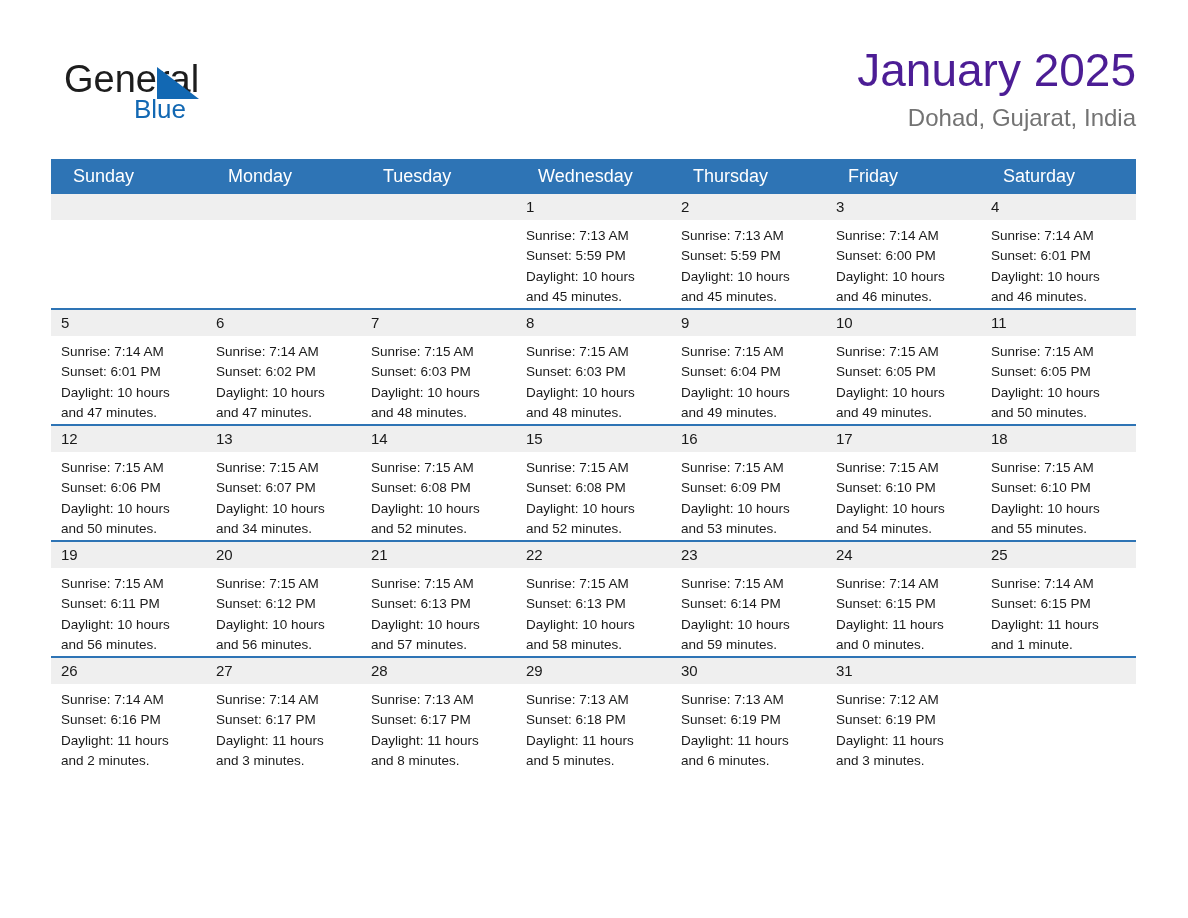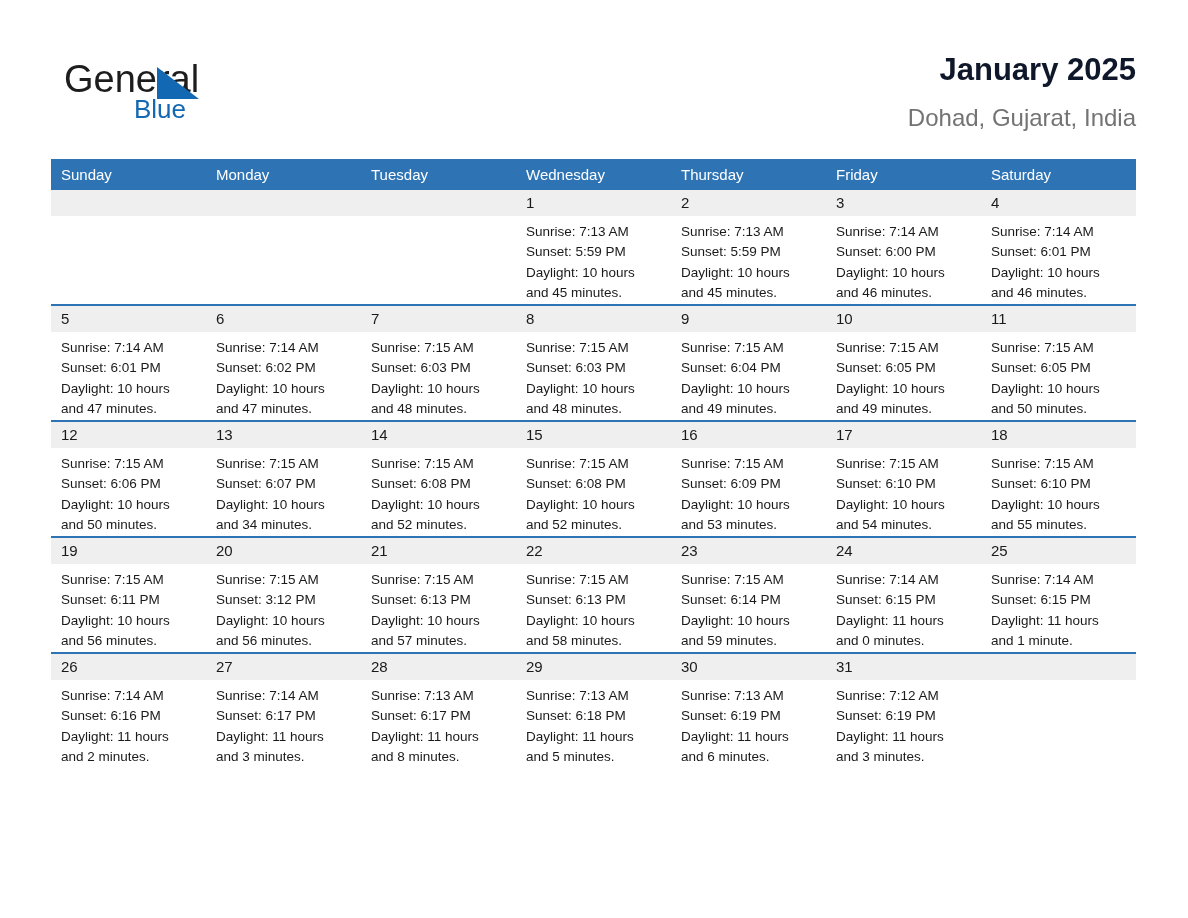--- a/index.html
+++ b/index.html
@@ -67,23 +67,23 @@
     top: 44px;
   }
 
   .title-block {
     position: absolute;
     right: 0;
     top: 0;
     text-align: right;
   }
   .cal-title {
-    font-size: 31px;
-    font-weight: 700;
-    color: #0f172a;
+    font-size: 46px;
+    font-weight: 400;
+    color: #4c1d95;
     line-height: 52px;
     white-space: nowrap;
   }
   .cal-subtitle {
     font-size: 24px;
     font-weight: 400;
     color: #737373;
     line-height: 34px;
     margin-top: 5px;
     white-space: nowrap;
@@ -94,24 +94,24 @@
     position: absolute;
     left: 51px;
     top: 159px;
     width: 1085px;
     border-collapse: collapse;
     table-layout: fixed;
   }
   .calendar th {
     background: #2e74b5;
     color: #ffffff;
-    font-size: 15px;
+    font-size: 18px;
     font-weight: 400;
     text-align: left;
-    padding: 7px 0 7px 10px;
+    padding: 7px 0 7px 22px;
     height: 16px;
     vertical-align: middle;
     border: none;
   }
   .calendar td {
     width: 155px;
     vertical-align: top;
     padding: 0;
     border: none;
     border-top: 2px solid #2e74b5;
@@ -368,21 +368,21 @@
               <div class="cell-line">Sunrise: 7:15 AM</div>
               <div class="cell-line">Sunset: 6:11 PM</div>
               <div class="cell-line">Daylight: 10 hours</div>
               <div class="cell-line">and 56 minutes.</div>
             </div>
           </td>
           <td>
             <div class="daynum-strip"><span class="daynum">20</span></div>
             <div class="cell-body">
               <div class="cell-line">Sunrise: 7:15 AM</div>
-              <div class="cell-line">Sunset: 3:12 PM</div>
+              <div class="cell-line">Sunset: 6:12 PM</div>
               <div class="cell-line">Daylight: 10 hours</div>
               <div class="cell-line">and 56 minutes.</div>
             </div>
           </td>
           <td>
             <div class="daynum-strip"><span class="daynum">21</span></div>
             <div class="cell-body">
               <div class="cell-line">Sunrise: 7:15 AM</div>
               <div class="cell-line">Sunset: 6:13 PM</div>
               <div class="cell-line">Daylight: 10 hours</div>

